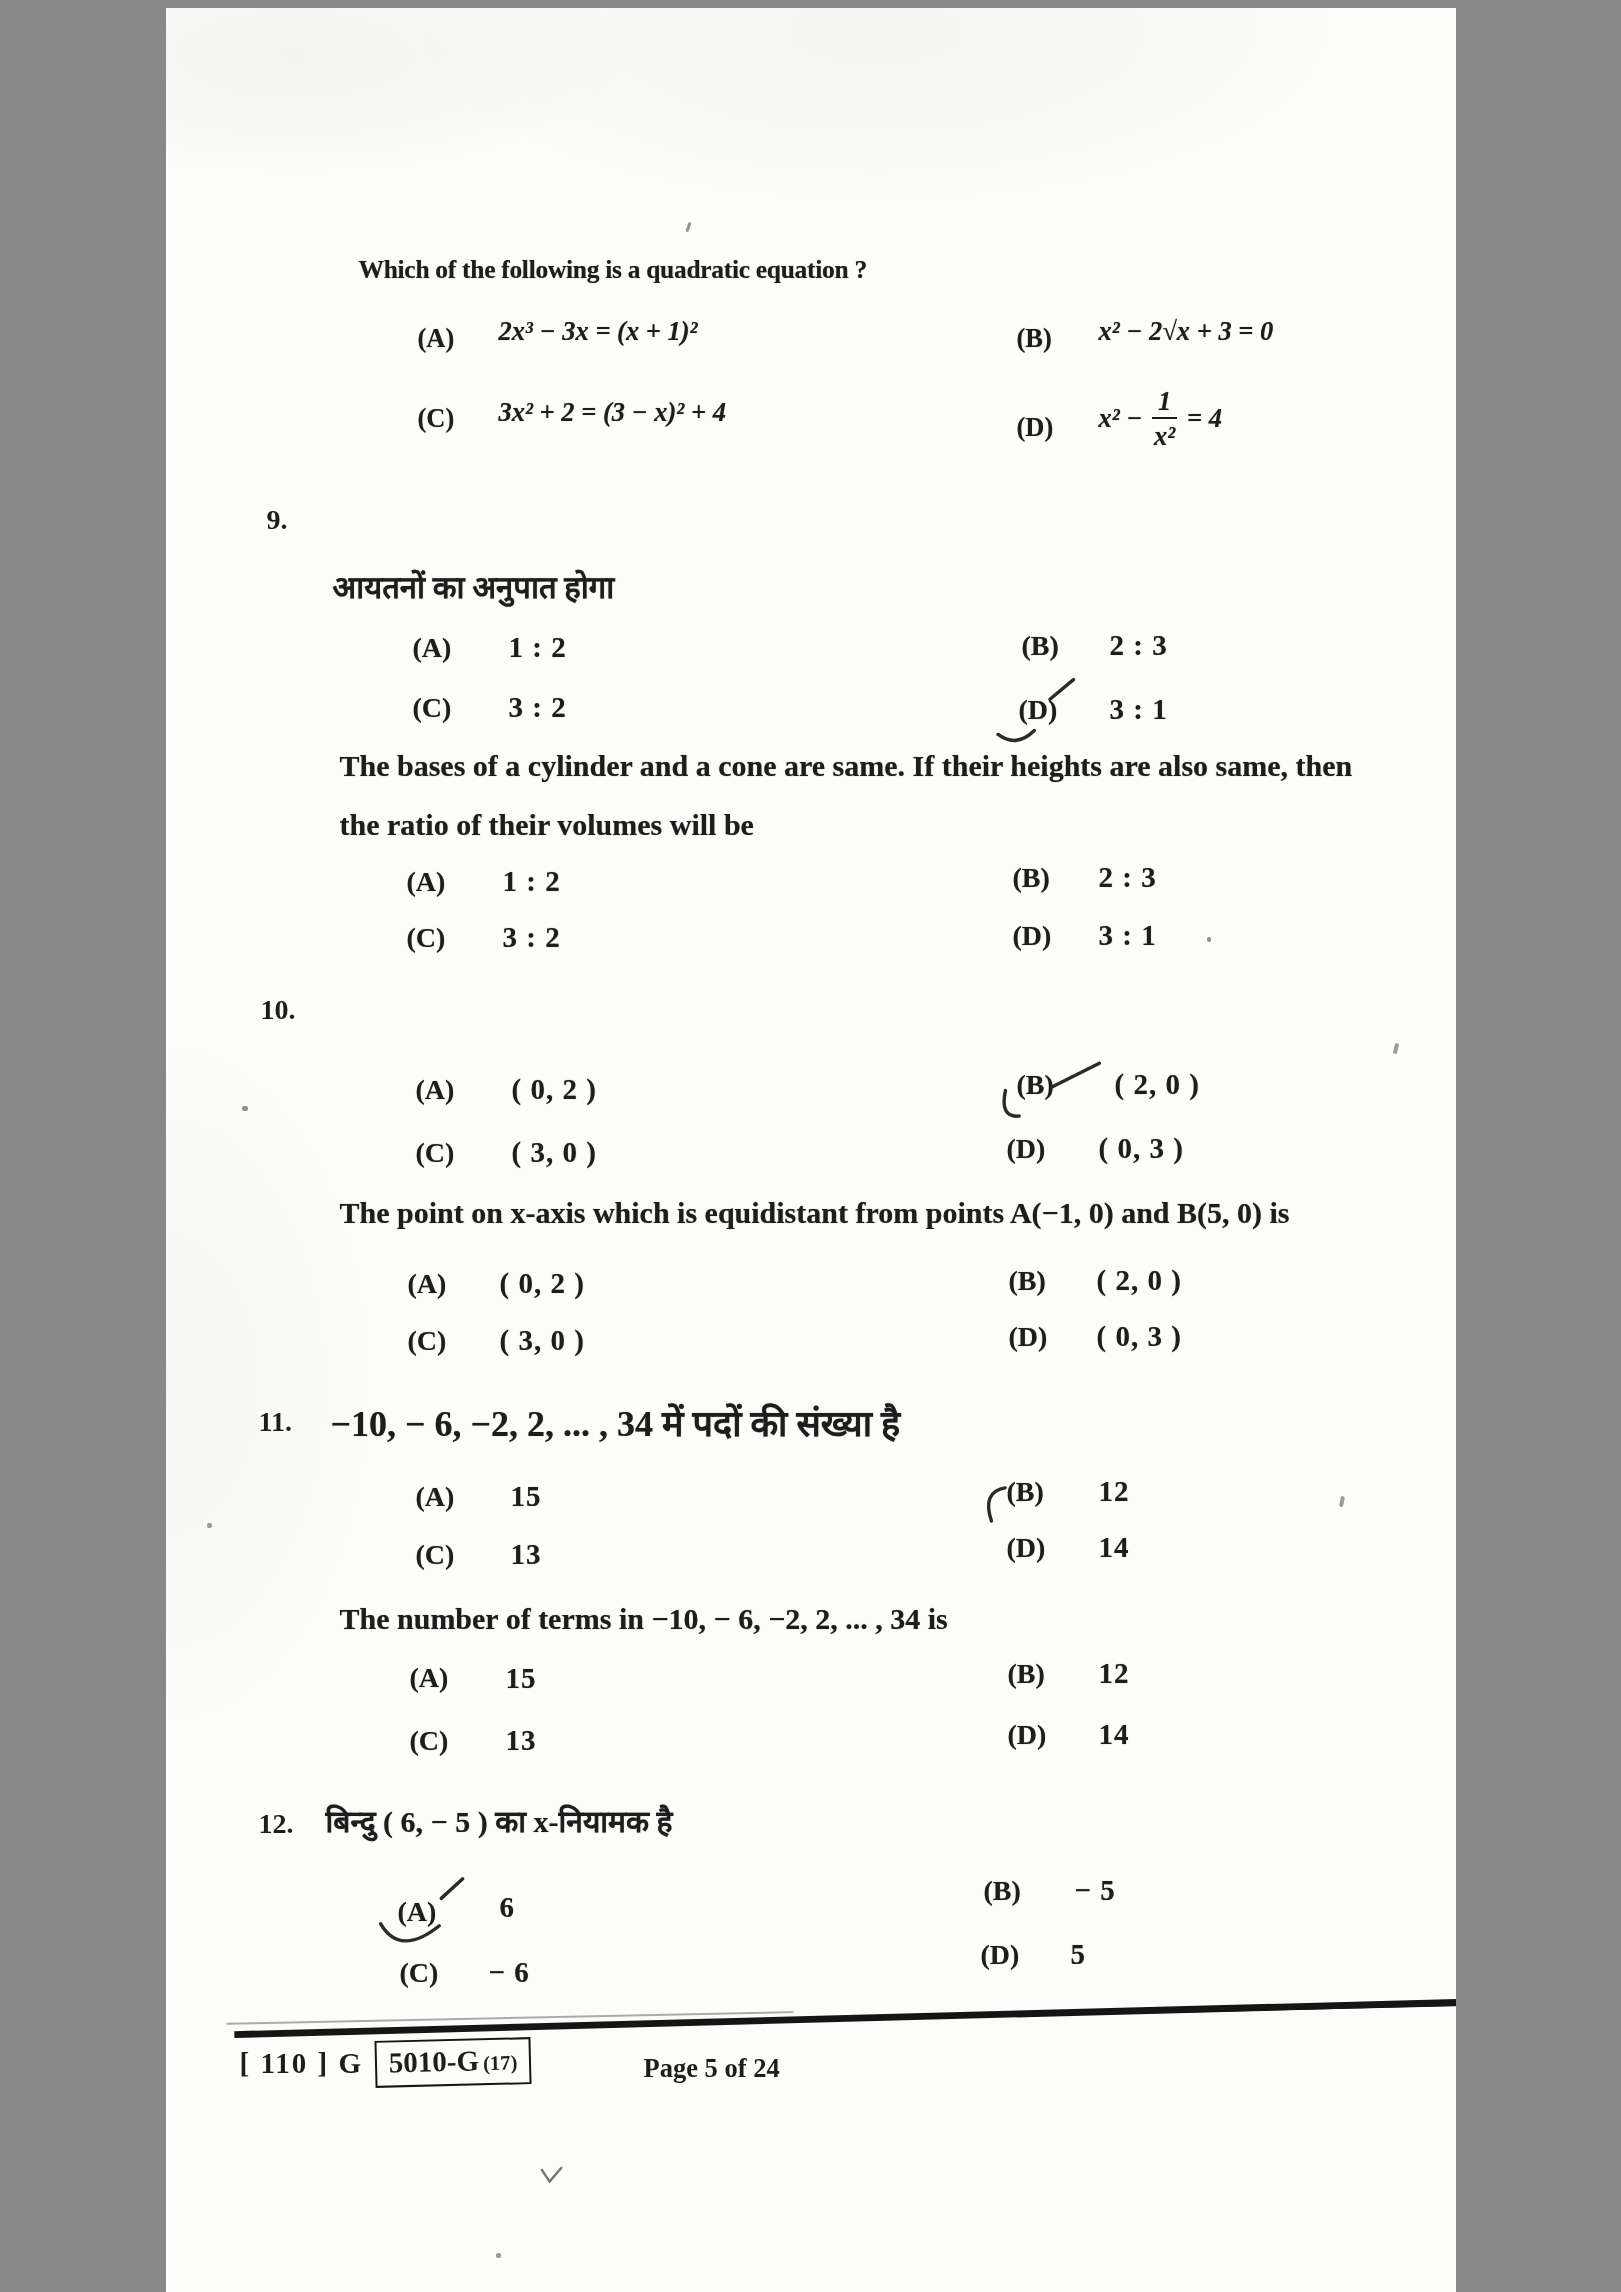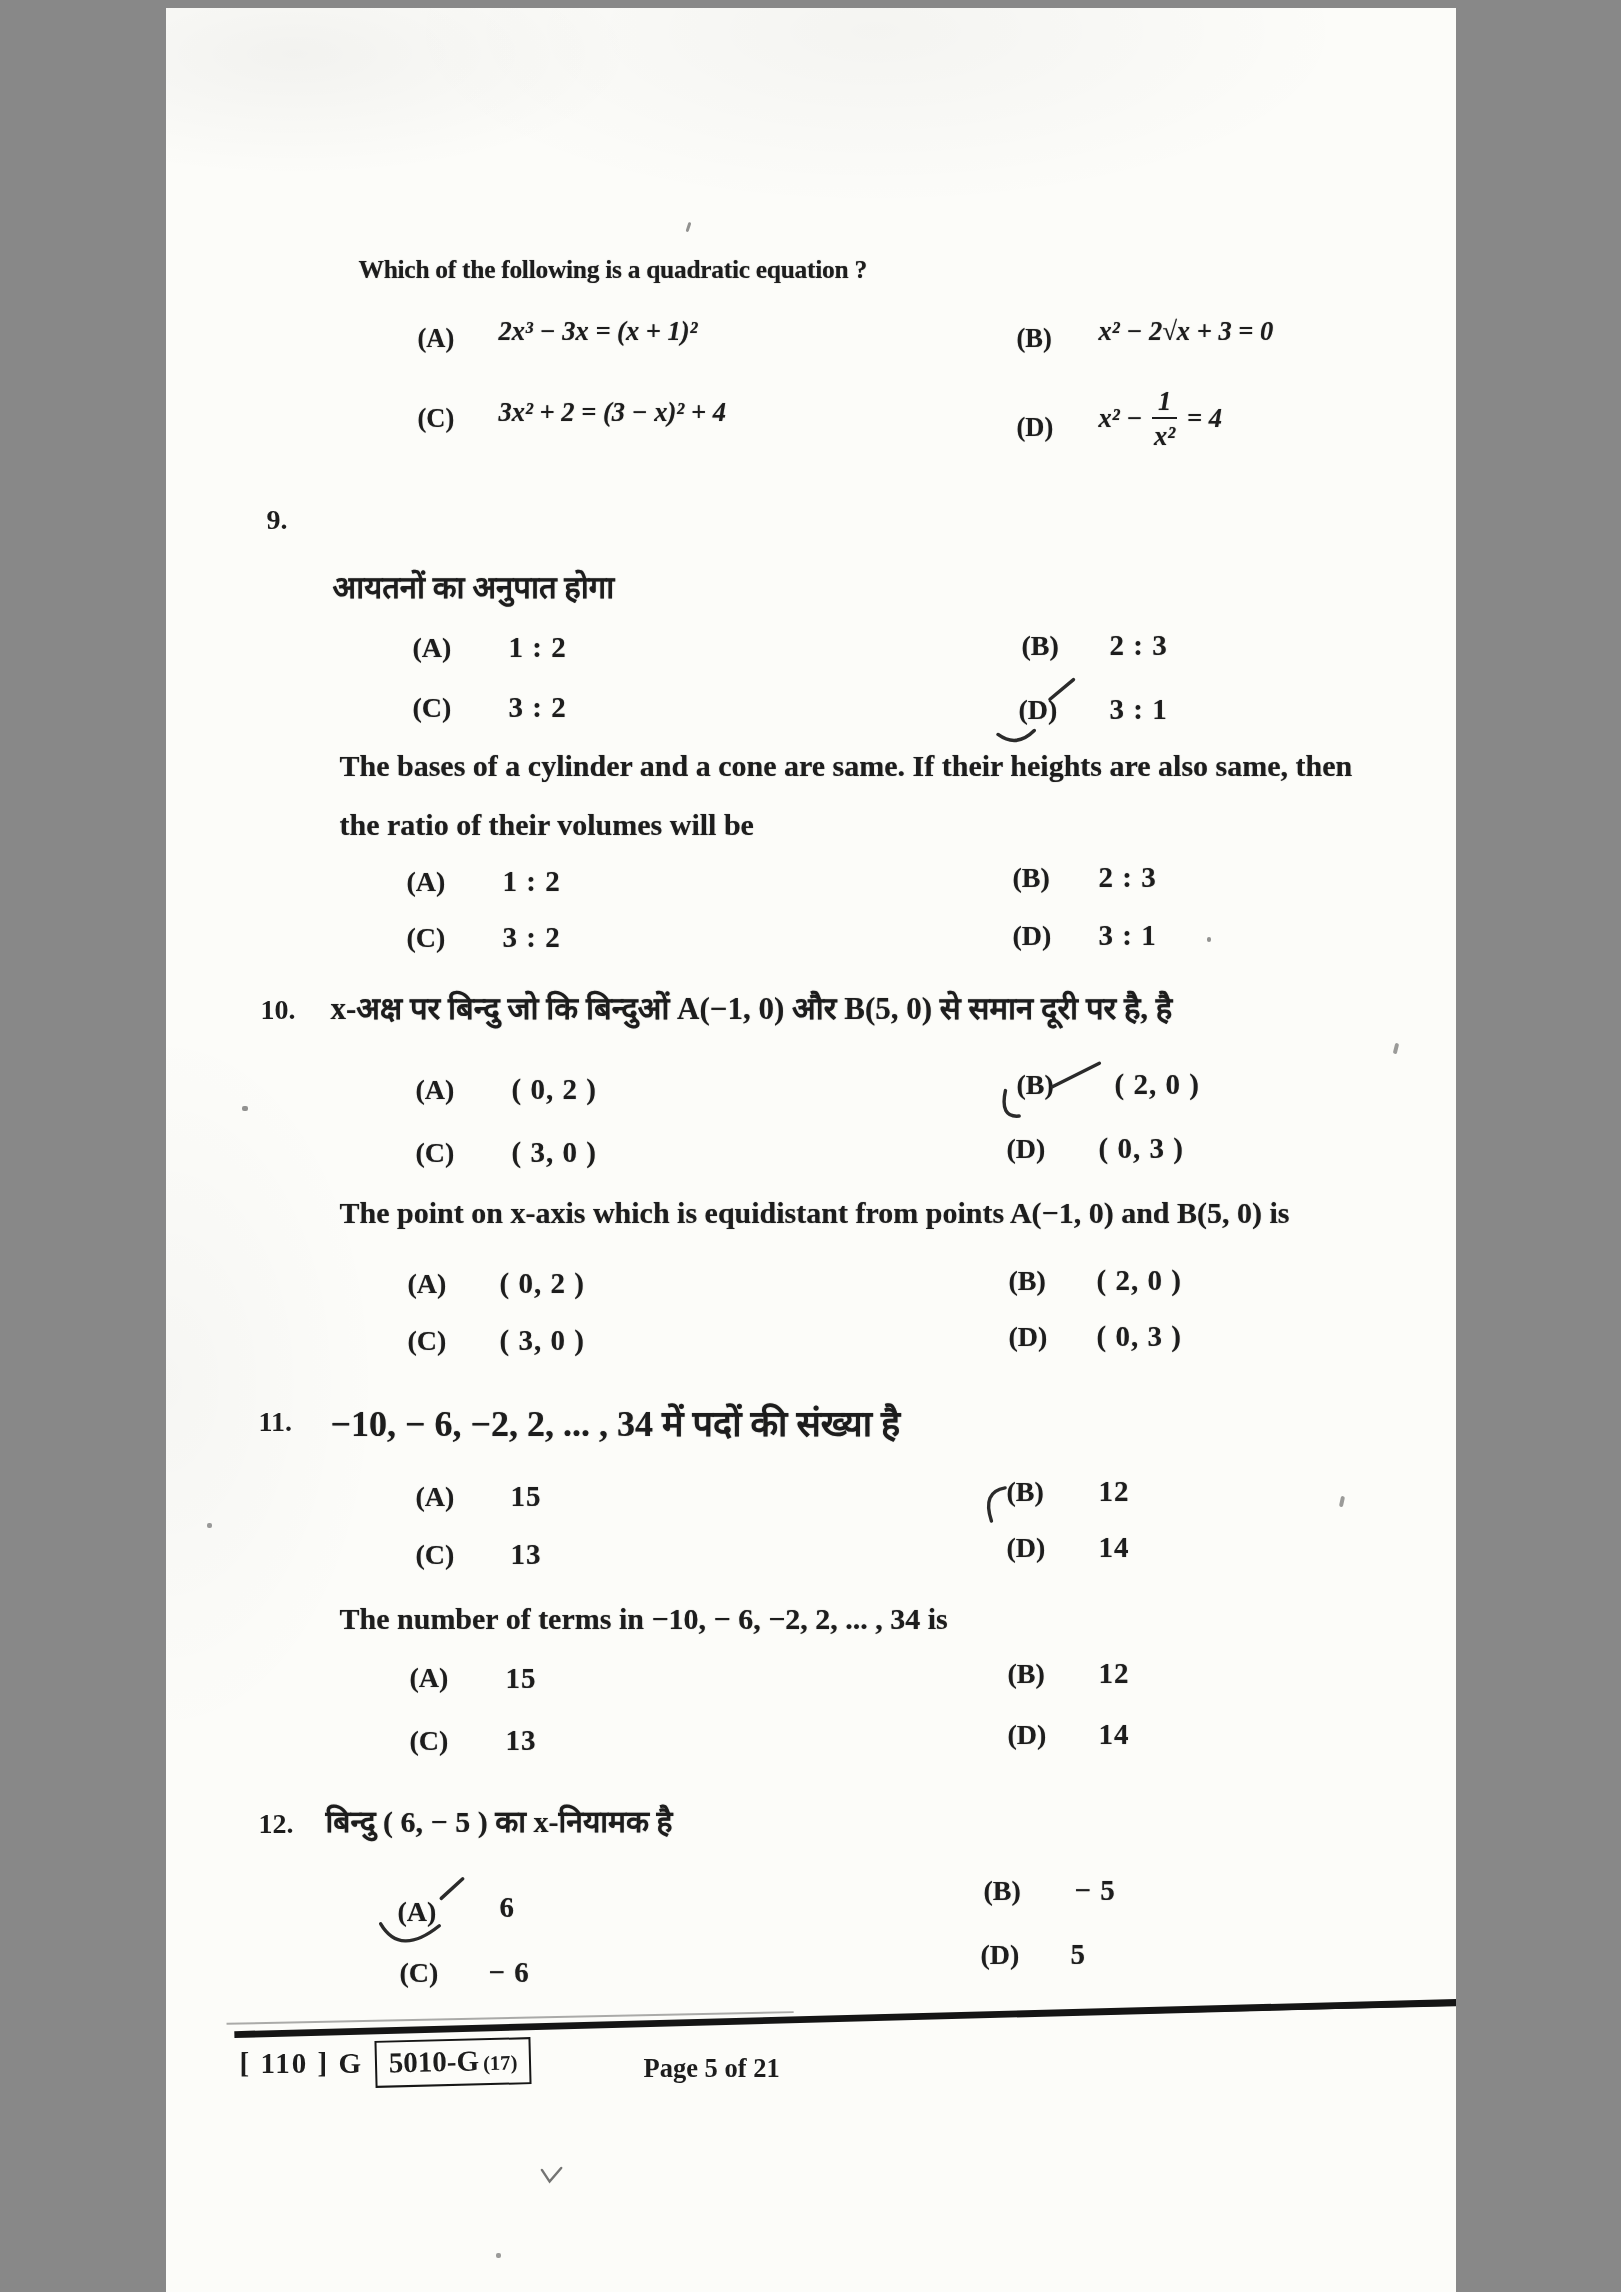--- a/index.html
+++ b/index.html
@@ -83,21 +83,20 @@
   <span class="abs olbl" style="left:241px;top:858px;">(A)</span>
   <span class="abs oval" style="left:337px;top:857px;">1 : 2</span>
   <span class="abs olbl" style="left:847px;top:854px;">(B)</span>
   <span class="abs oval" style="left:933px;top:853px;">2 : 3</span>
   <span class="abs olbl" style="left:241px;top:914px;">(C)</span>
   <span class="abs oval" style="left:337px;top:913px;">3 : 2</span>
   <span class="abs olbl" style="left:847px;top:912px;">(D)</span>
   <span class="abs oval" style="left:933px;top:911px;">3 : 1</span>
 
   <div class="abs qnum" style="left:95px;top:986px;">10.</div>
-  <div class="abs hindi" style="left:165px;top:978px;">x-अक्ष पर बिन्दु जो कि बिन्दुओं A(−1, 0) और B(5, 0) से समान दूरी पर है, है</div>
 
   <span class="abs olbl" style="left:250px;top:1066px;">(A)</span>
   <span class="abs oval" style="left:346px;top:1065px;">( 0, 2 )</span>
   <span class="abs olbl" style="left:851px;top:1061px;">(B)</span>
   <span class="abs oval" style="left:949px;top:1060px;">( 2, 0 )</span>
   <span class="abs olbl" style="left:250px;top:1129px;">(C)</span>
   <span class="abs oval" style="left:346px;top:1128px;">( 3, 0 )</span>
   <span class="abs olbl" style="left:841px;top:1125px;">(D)</span>
   <span class="abs oval" style="left:933px;top:1124px;">( 0, 3 )</span>
   <svg class="mark" style="left:814px;top:1010px;" width="137" height="108" viewBox="0 0 140 110">
@@ -162,21 +161,21 @@
     <line x1="68" y1="63" x2="1548" y2="24" stroke="#151515" stroke-width="7"></line>
     <line x1="700" y1="46" x2="1548" y2="26" stroke="#151515" stroke-width="5"></line>
     <line x1="60" y1="52" x2="640" y2="40" stroke="#151515" stroke-width="2" opacity="0.35"></line>
   </svg>
 
   <div class="abs footer-left" style="left:74px;top:2039px;">[ 110 ] G</div>
   <div class="abs footer-box" style="left:209px;top:2031px;">
     <span class="main">5010-G</span>
     <span class="sub">(17)</span>
   </div>
-  <div class="abs footer-page" style="left:478px;top:2045px;">Page 5 of 21</div>
+  <div class="abs footer-page" style="left:478px;top:2045px;">Page 5 of 24</div>
 
   <div class="speck" style="left:521px;top:214px;width:2.9px;height:9.8px;transform:rotate(18deg);opacity:.55;"></div>
   <div class="speck" style="left:1228px;top:1035px;width:3.9px;height:10.8px;transform:rotate(14deg);opacity:.5;"></div>
   <div class="speck" style="left:76px;top:1098px;width:6.9px;height:4.9px;opacity:.55;"></div>
   <div class="speck" style="left:1174px;top:1488px;width:3.9px;height:10.8px;transform:rotate(12deg);opacity:.5;"></div>
   <div class="speck" style="left:41px;top:1515px;width:5.9px;height:4.9px;opacity:.5;"></div>
   <div class="speck" style="left:1459px;top:1658px;width:2.9px;height:11.8px;transform:rotate(-28deg);opacity:.5;"></div>
   <div class="speck" style="left:1041px;top:929px;width:4.9px;height:4.9px;opacity:.55;"></div>
   <div class="speck" style="left:1478px;top:1937px;width:2.9px;height:9.8px;transform:rotate(10deg);opacity:.45;"></div>
   <svg class="mark" style="left:372px;top:2156px;" width="29" height="23.5" viewBox="0 0 30 24">

